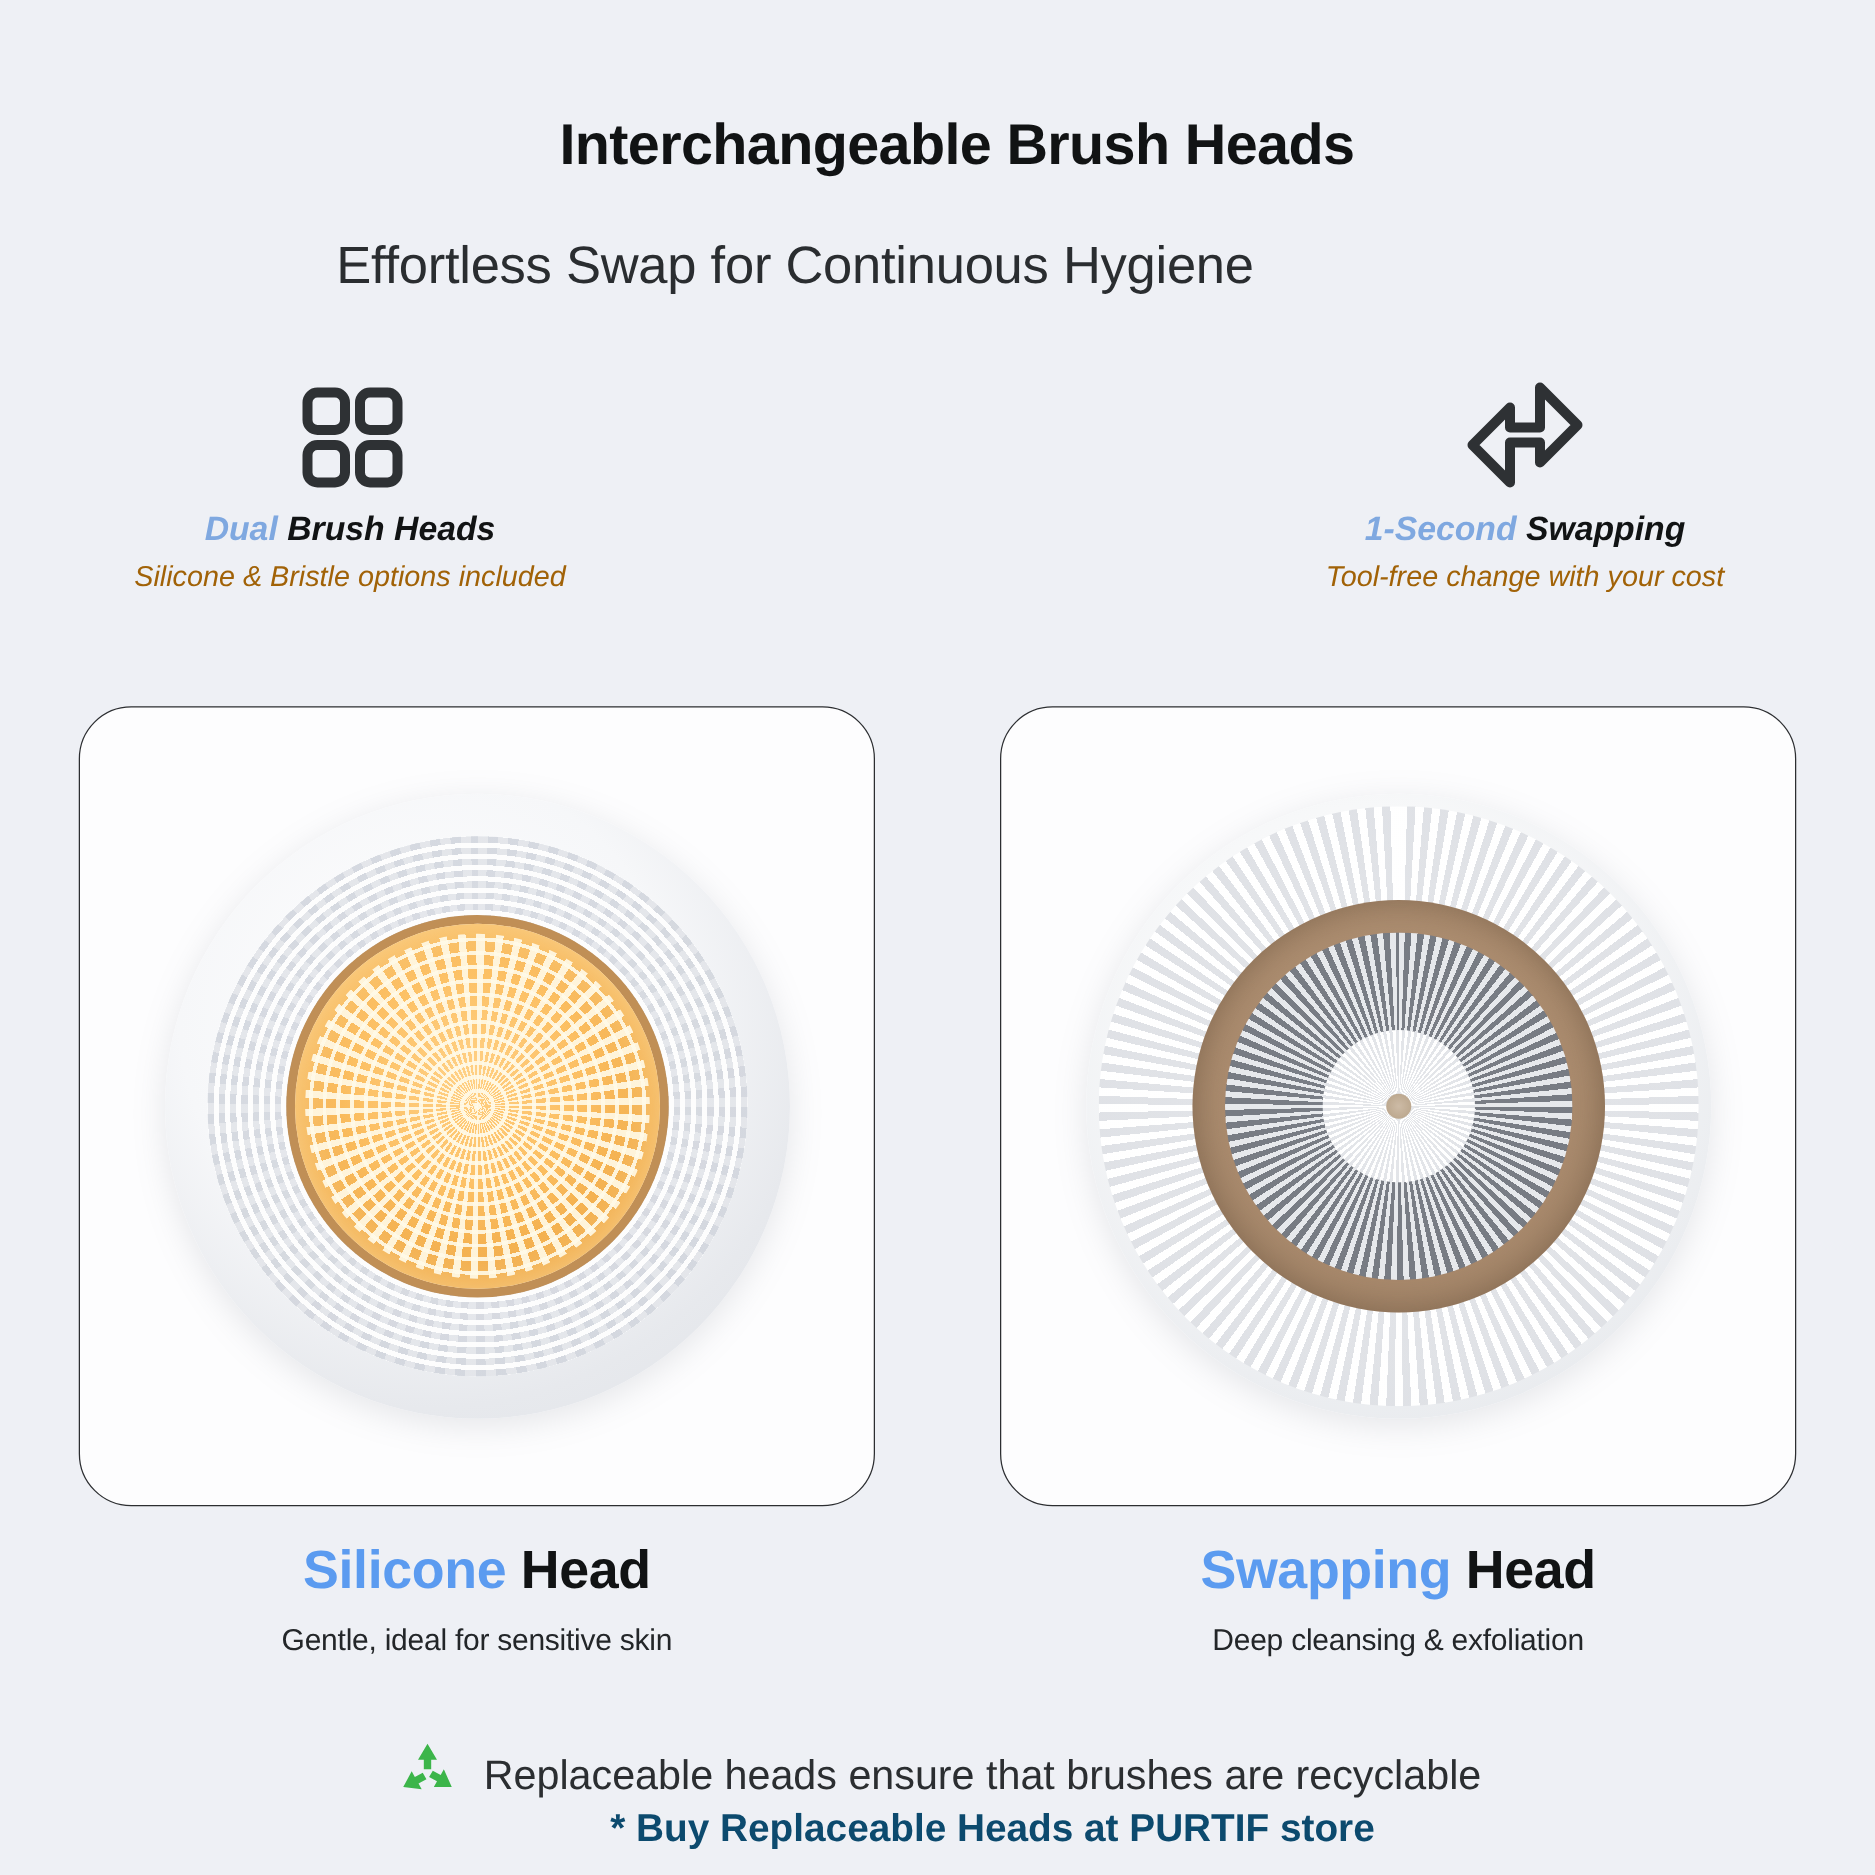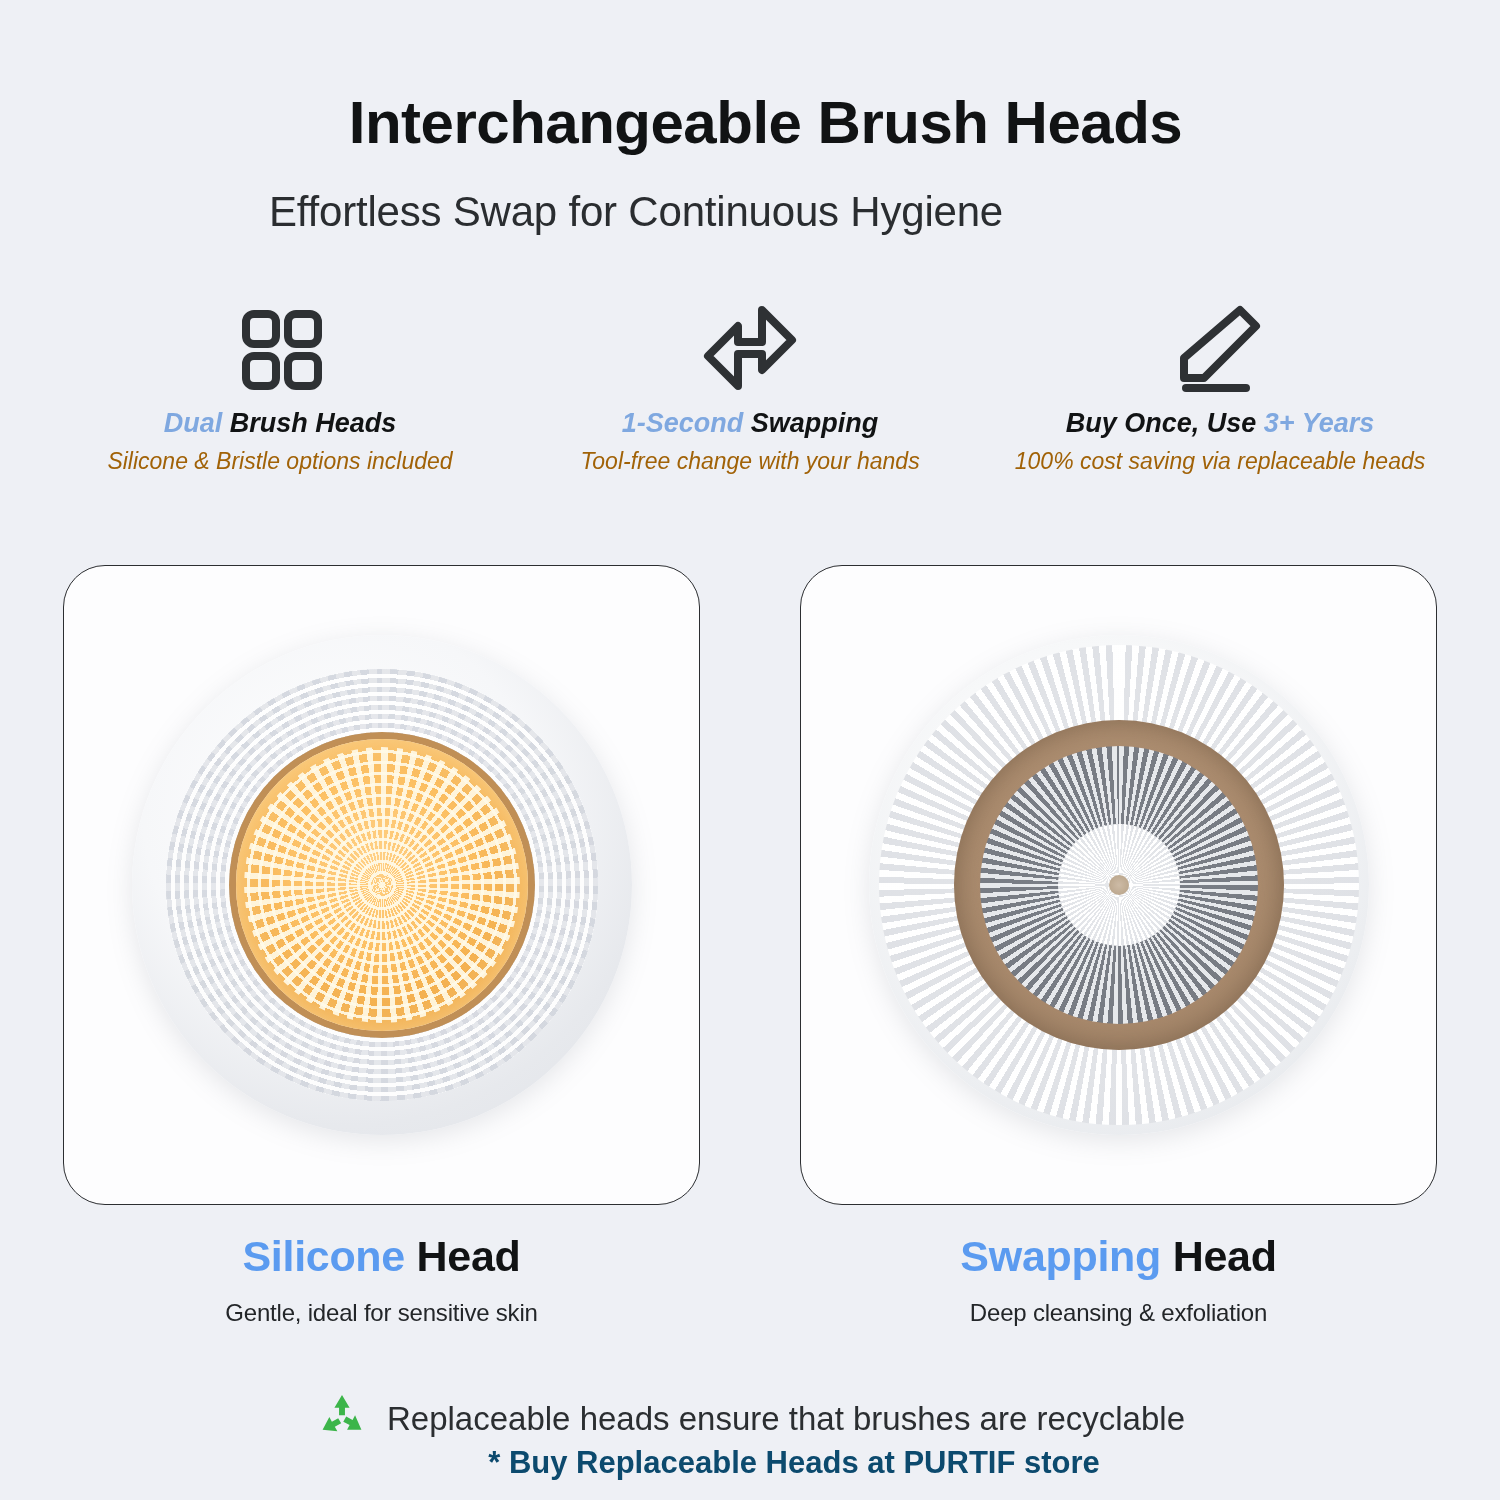--- a/index.html
+++ b/index.html
@@ -9,21 +9,21 @@
     font-family:"Liberation Sans", sans-serif;
     -webkit-font-smoothing:antialiased;
     overflow:hidden;
   }
   .page { position:relative; width:1500px; height:1500px; background:#eef0f5; }
 
   
   .title {
     position:absolute; top:88px; left:0; width:1500px;
     text-align:center;
-    font-size:60px; font-weight:bold; color:#111314;
+    font-size:46px; font-weight:bold; color:#111314;
     letter-spacing:-0.5px;
     padding-left:31px;
   }
   .subtitle {
     position:absolute; top:188px; left:0; width:1272px;
     text-align:center;
     font-size:42px; font-weight:normal; color:#2a2d30;
     letter-spacing:-0.2px;
   }
 
@@ -205,35 +205,23 @@
 
     <div class="feature">
       <div class="feature-icon">
         <svg width="100" height="96" viewBox="0 0 100 96">
           <path d="M62 10 L92 40 L62 70 L62 54 L38 54 L38 86 L8 56 L38 26 L38 42 L62 42 Z" fill="none" stroke="#2e3134" stroke-width="8" stroke-linejoin="round" stroke-linecap="round"></path>
         </svg>
       </div>
       <div class="feature-head">
         <span class="hl">1-Second</span><span> Swapping</span>
       </div>
-      <div class="feature-sub">Tool-free change with your hands</div>
-    </div>
-
-    <div class="feature">
-      <div class="feature-icon">
-        <svg width="100" height="96" viewBox="0 0 100 96">
-          <path d="M70 10 L86 26 L34 78 L14 78 L14 58 Z" fill="none" stroke="#2e3134" stroke-width="8" stroke-linejoin="round" stroke-linecap="round"></path>
-          <rect x="12" y="84" width="68" height="8" rx="4" fill="#2e3134"></rect>
-        </svg>
-      </div>
-      <div class="feature-head">
-        <span>Buy Once, Use </span><span class="hl">3+ Years</span>
-      </div>
-      <div class="feature-sub">100% cost saving via replaceable heads</div>
-    </div>
+      <div class="feature-sub">Tool-free change with your cost</div>
+    </div>
+
 
   </div>
 
   <div class="cards">
 
     <div class="card">
       <div class="silicone">
         <div class="nub-ring"></div>
         <div class="core"></div>
       </div>

